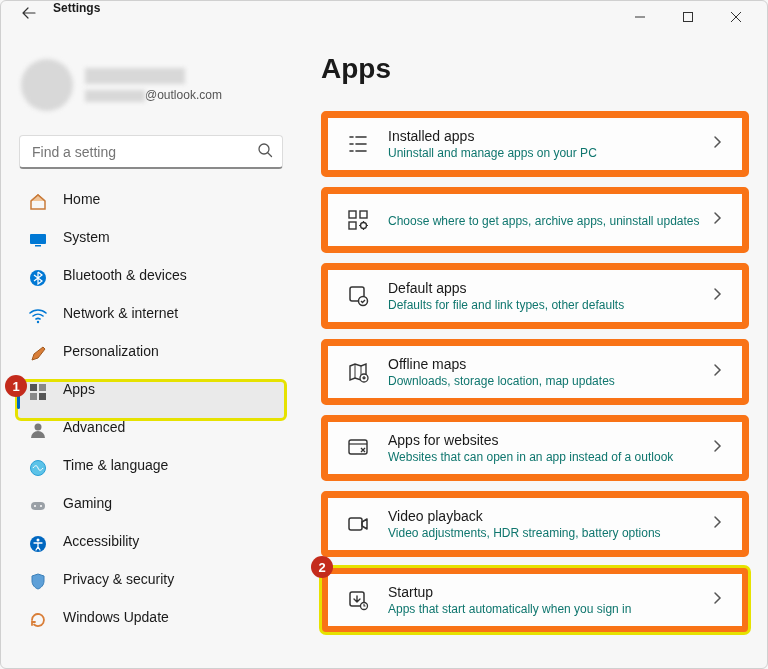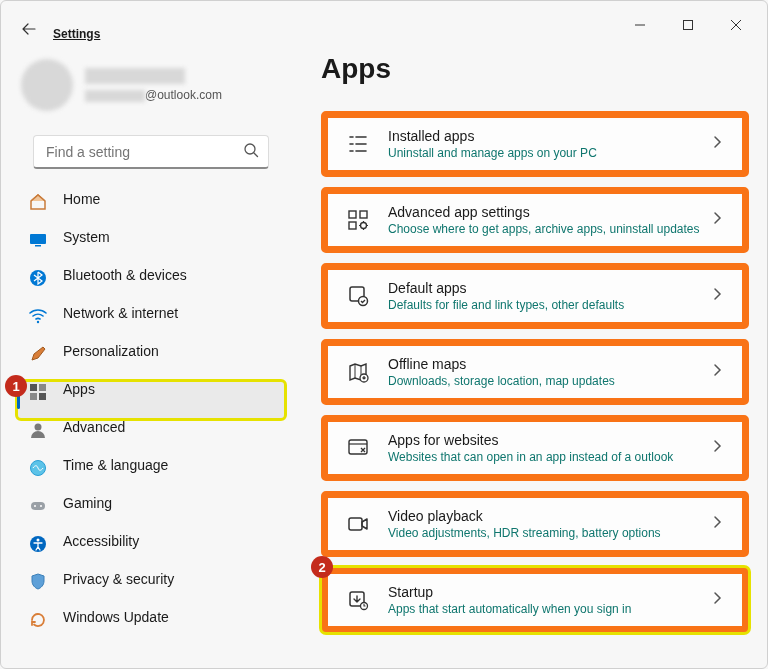--- a/index.html
+++ b/index.html
@@ -9,23 +9,22 @@
     width: 768px;
     height: 669px;
     overflow: hidden;
     color: #1a1a1a;
     border: 1px solid #d0d0d0;
     border-radius: 6px;
   }
   .titlebar {
     height: 40px;
     display: flex;
-    align-items: flex-end;
+    align-items: flex-start;
     padding: 0 8px 0 16px;
-    text-decoration: underline;
   }
   .back-btn {
     width: 24px; height: 24px;
     display: flex; align-items: center; justify-content: center;
     margin-right: 12px;
     cursor: pointer;
   }
   .title { font-size: 12px; font-weight: 600; }
   .win-controls { margin-left: auto; display: flex; gap: 2px; }
   .win-btn {
@@ -60,21 +59,21 @@
     filter: blur(2px);
     display: inline-block; width: 100px; height: 16px;
   }
   .profile-email { font-size: 12px; color: #555; }
   .profile-email-prefix {
     background:#d8d8d8; filter:blur(2px); display:inline-block;
     width:60px; height:12px; vertical-align:middle;
   }
   .search-wrap {
     position: relative;
-    margin: 6px 16px 22px;
+    margin: 6px 2px 22px;
   }
   .search {
     width: 100%;
     height: 34px;
     border: 1px solid #dcdcdc;
     border-bottom: 2px solid #8a8a8a;
     border-radius: 4px;
     background: #fff;
     padding: 0 36px 0 12px;
     font-size: 14px;
@@ -350,21 +349,20 @@
         <span class="card-icon">
             <svg width="22" height="22" viewBox="0 0 22 22">
               <rect x="2" y="2" width="7" height="7" stroke="#333" fill="none" stroke-width="1.4"></rect>
               <rect x="13" y="2" width="7" height="7" stroke="#333" fill="none" stroke-width="1.4"></rect>
               <rect x="2" y="13" width="7" height="7" stroke="#333" fill="none" stroke-width="1.4"></rect>
               <circle cx="16.5" cy="16.5" r="3" stroke="#333" fill="none" stroke-width="1.4"></circle>
               <path d="M16.5 12v1.5M16.5 19.5V21M12 16.5h1.5M19.5 16.5H21" stroke="#333" stroke-width="1.2"></path>
             </svg>
           </span>
         <div class="card-text">
-          <div class="card-title">Advanced app settings</div>
           <div class="card-sub">Choose where to get apps, archive apps, uninstall updates</div>
         </div>
         <span class="chev"><svg width="14" height="14" viewBox="0 0 14 14">
               <path d="M5 2l5 5-5 5" stroke="#555" fill="none" stroke-width="1.5" stroke-linecap="round"></path>
             </svg></span>
       </div>
 
       <div class="card">
         <span class="card-icon">
             <svg width="22" height="22" viewBox="0 0 22 22">

